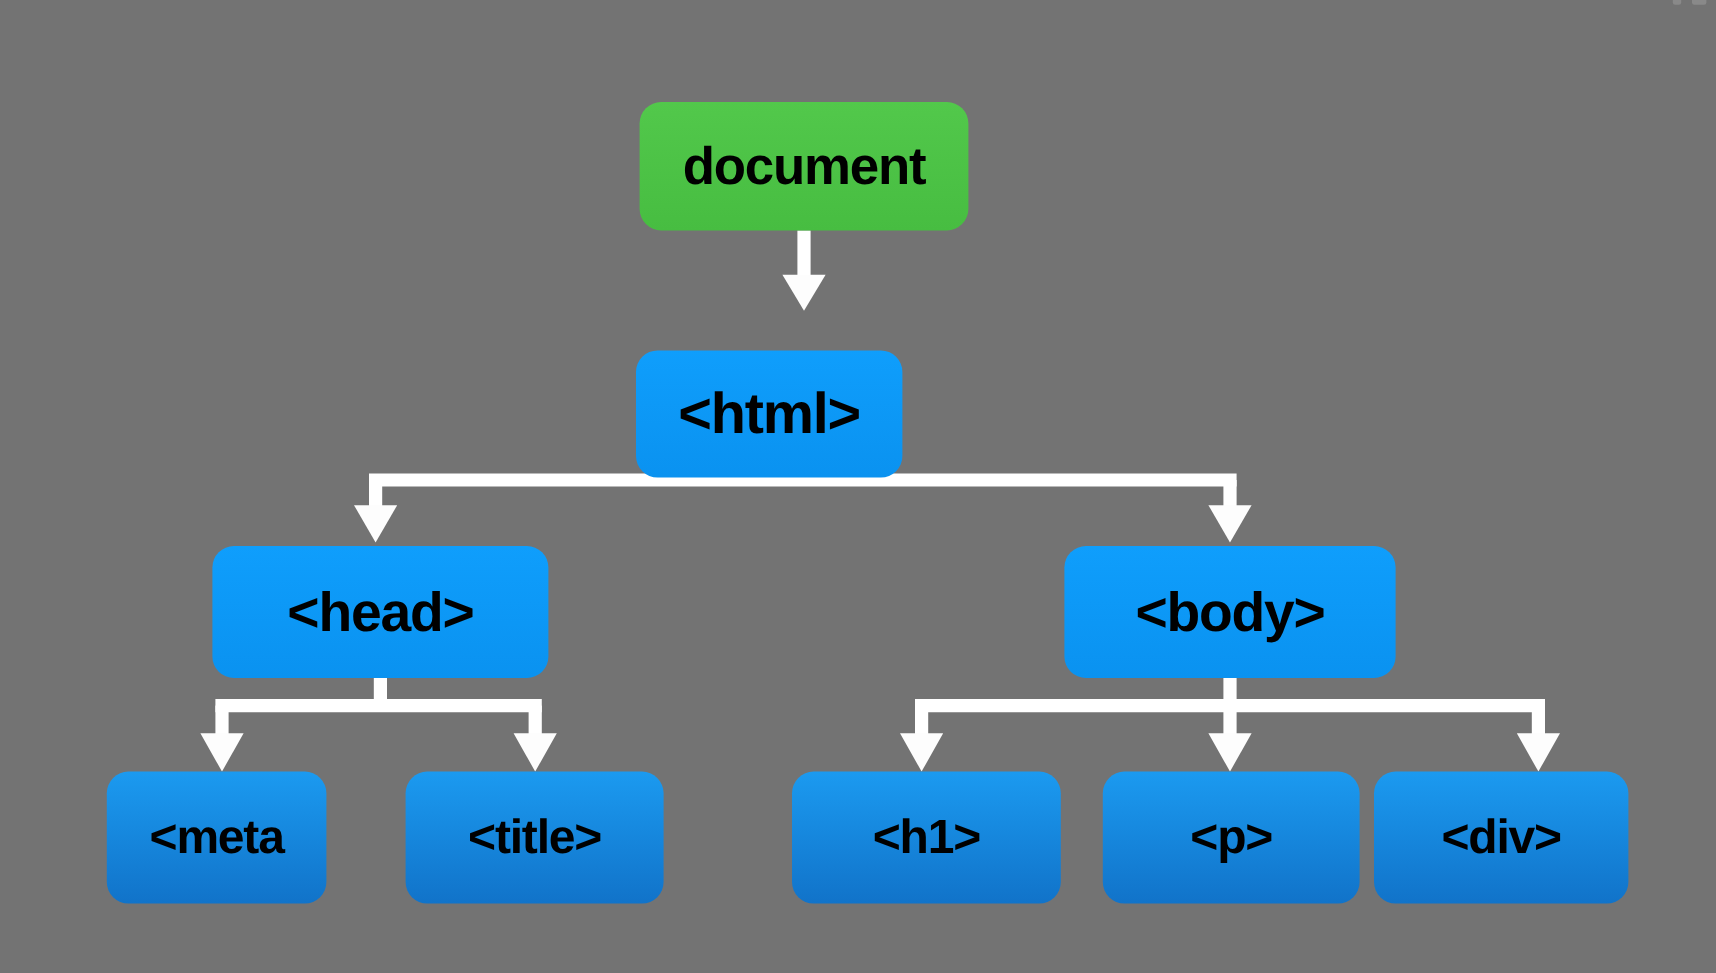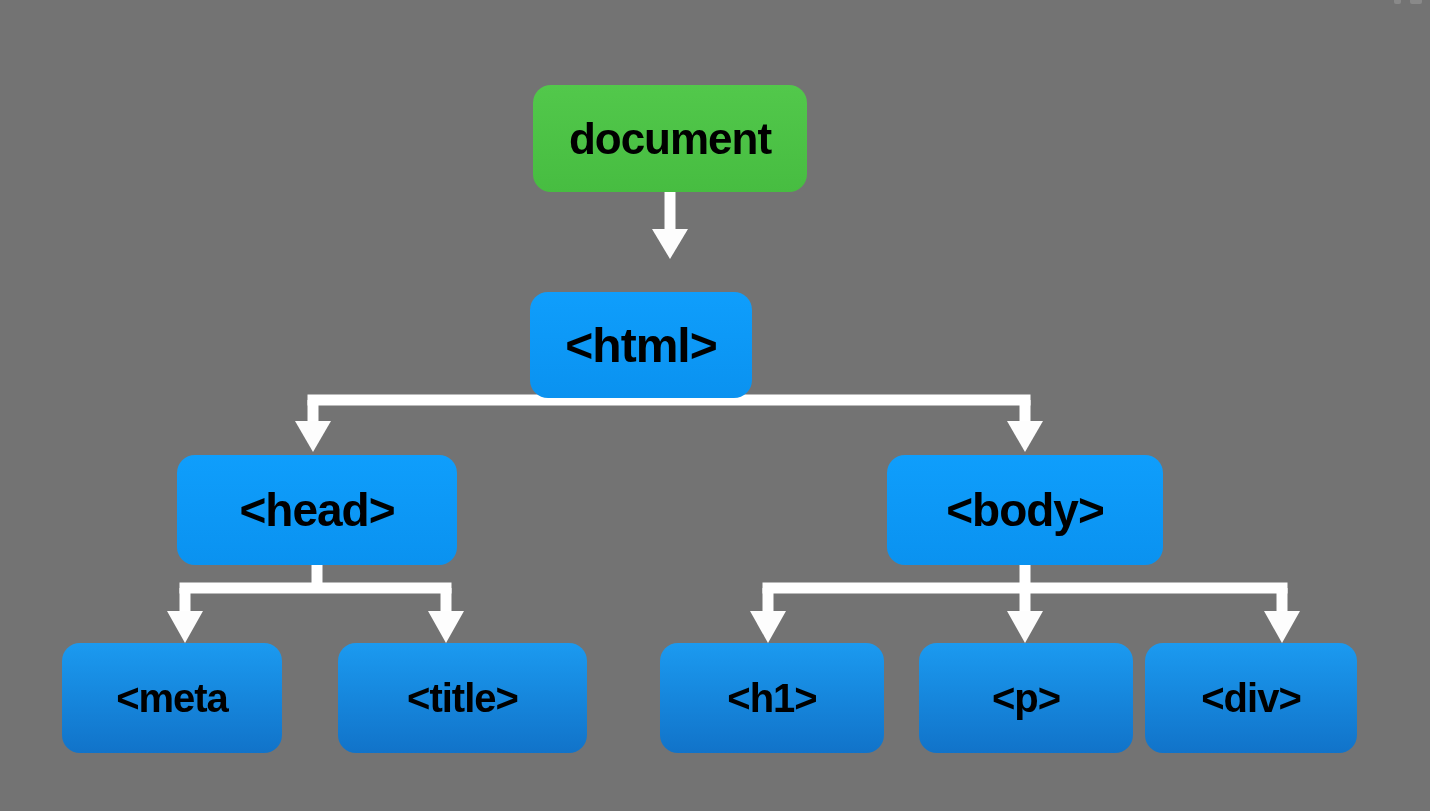--- a/index.html
+++ b/index.html
@@ -52,22 +52,22 @@
   .node-body {
     background: linear-gradient(180deg, #0f9efc 0%, #0a92f0 100%);
     left: 887px; top: 455px; width: 276px; height: 110px;
     font-size: 46px;
   }
   .leaf {
     background: linear-gradient(180deg, #1b9af0 0%, #1173c9 100%);
     top: 643px; height: 110px;
     font-size: 40px;
   }
-  .node-meta  { left: 62px;   width: 220px; text-align: center; }
-  .node-title { left: 338px;  width: 249px; }
+  .node-meta  { left: 89px;   width: 183px; text-align: center; }
+  .node-title { left: 338px;  width: 215px; }
   .node-h1    { left: 660px;  width: 224px; }
   .node-p     { left: 919px;  width: 214px; }
   .node-div   { left: 1145px; width: 212px; }
   .artifact {
     position: absolute;
     top: 0;
     left: 1394px;
     width: 34px;
     height: 5px;
   }

